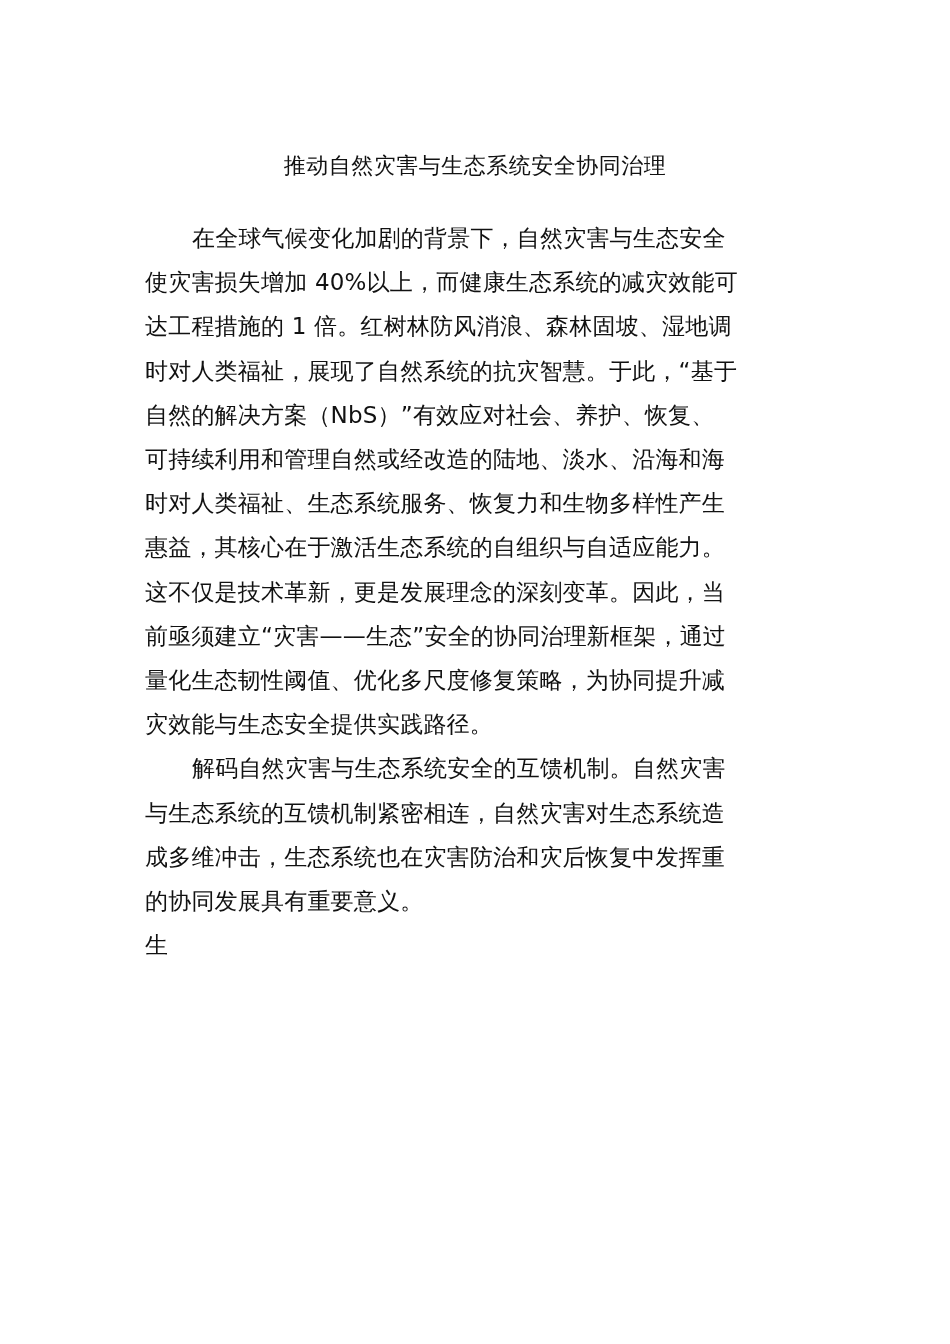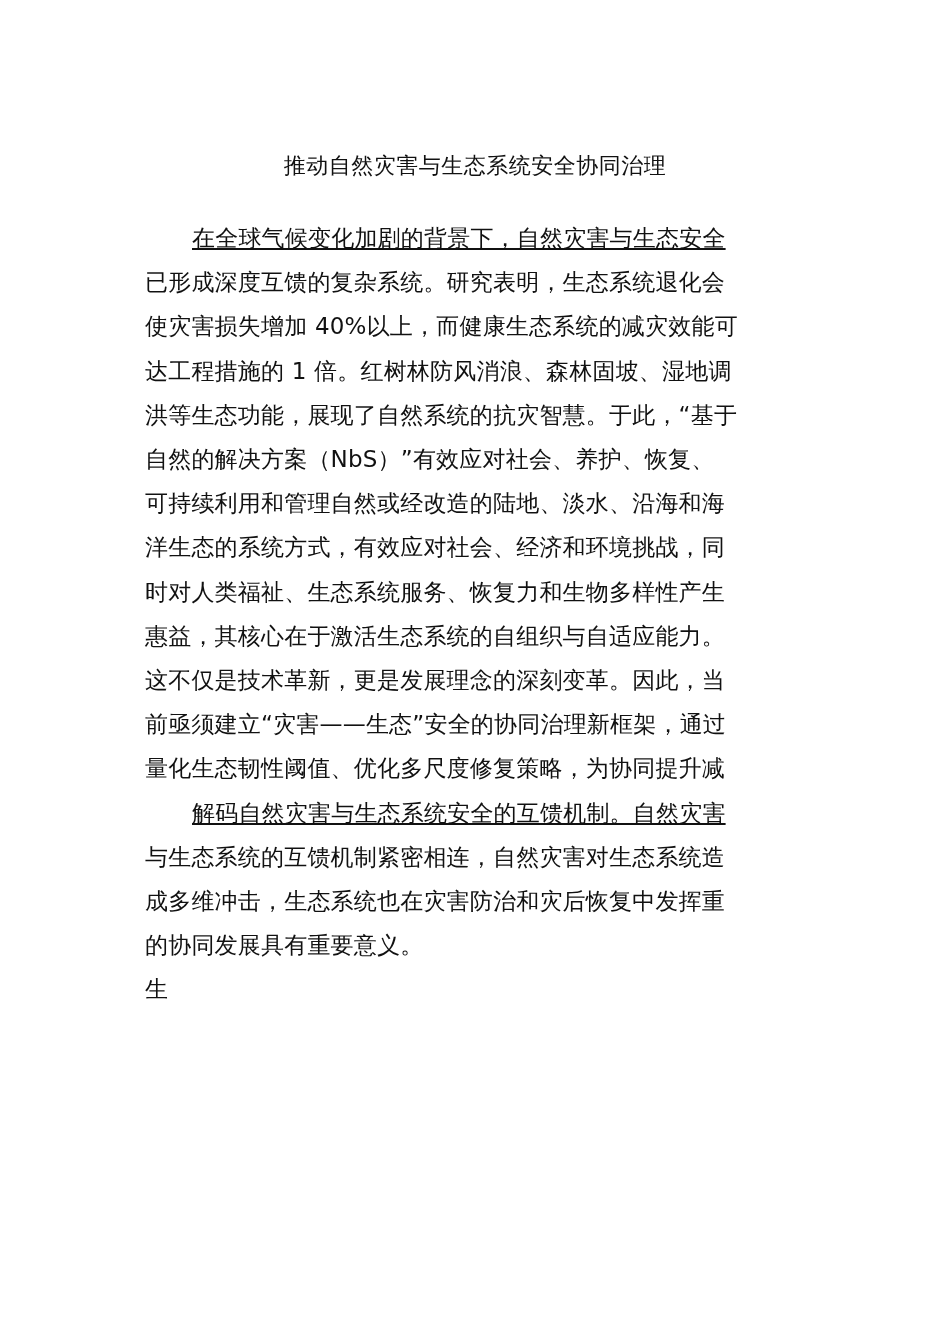--- a/index.html
+++ b/index.html
@@ -3,40 +3,39 @@
   <meta charset="utf-8">
   <style>
     html, body { margin: 0; padding: 0; background: #ffffff; }
     body { width: 950px; height: 1344px; position: relative; overflow: hidden;
            font-family: "DejaVu Sans", sans-serif; color: #111111; }
     .page { position: absolute; left: 0; top: 0; width: 950px; height: 1344px; background: #ffffff; }
     .title { position: absolute; top: 148px; left: 0; width: 950px; text-align: center;
              font-size: 22px; line-height: 36px; letter-spacing: 0.5px; }
     .body { position: absolute; left: 145px; top: 216px; width: 670px; }
     .line { display: block; font-size: 23px; line-height: 44.2px; white-space: nowrap; letter-spacing: 0.2px; }
-    .indent { padding-left: 47px; text-decoration: underline; }
+    .indent { padding-left: 47px; }
   </style>
 </head>
 <body>
 
 <div class="page">
   <div class="title">推动自然灾害与生态系统安全协同治理</div>
   <div class="body">
     <span class="line indent">在全球气候变化加剧的背景下，自然灾害与生态安全</span>
-    <span class="line">已形成深度互馈的复杂系统。研究表明，生态系统退化会</span>
     <span class="line">使灾害损失增加 40%以上，而健康生态系统的减灾效能可</span>
     <span class="line">达工程措施的 1 倍。红树林防风消浪、森林固坡、湿地调</span>
-    <span class="line">洪等生态功能，展现了自然系统的抗灾智慧。于此，“基于</span>
+    <span class="line">时对人类福祉，展现了自然系统的抗灾智慧。于此，“基于</span>
     <span class="line">自然的解决方案（NbS）”有效应对社会、养护、恢复、</span>
     <span class="line">可持续利用和管理自然或经改造的陆地、淡水、沿海和海</span>
-    <span class="line">洋生态的系统方式，有效应对社会、经济和环境挑战，同</span>
     <span class="line">时对人类福祉、生态系统服务、恢复力和生物多样性产生</span>
     <span class="line">惠益，其核心在于激活生态系统的自组织与自适应能力。</span>
     <span class="line">这不仅是技术革新，更是发展理念的深刻变革。因此，当</span>
     <span class="line">前亟须建立“灾害——生态”安全的协同治理新框架，通过</span>
     <span class="line">量化生态韧性阈值、优化多尺度修复策略，为协同提升减</span>
+    <span class="line">灾效能与生态安全提供实践路径。</span>
     <span class="line indent">解码自然灾害与生态系统安全的互馈机制。自然灾害</span>
     <span class="line">与生态系统的互馈机制紧密相连，自然灾害对生态系统造</span>
     <span class="line">成多维冲击，生态系统也在灾害防治和灾后恢复中发挥重</span>
     <span class="line">的协同发展具有重要意义。</span>
     <span class="line">生</span>
   </div>
 </div>
 
 </body></html>

